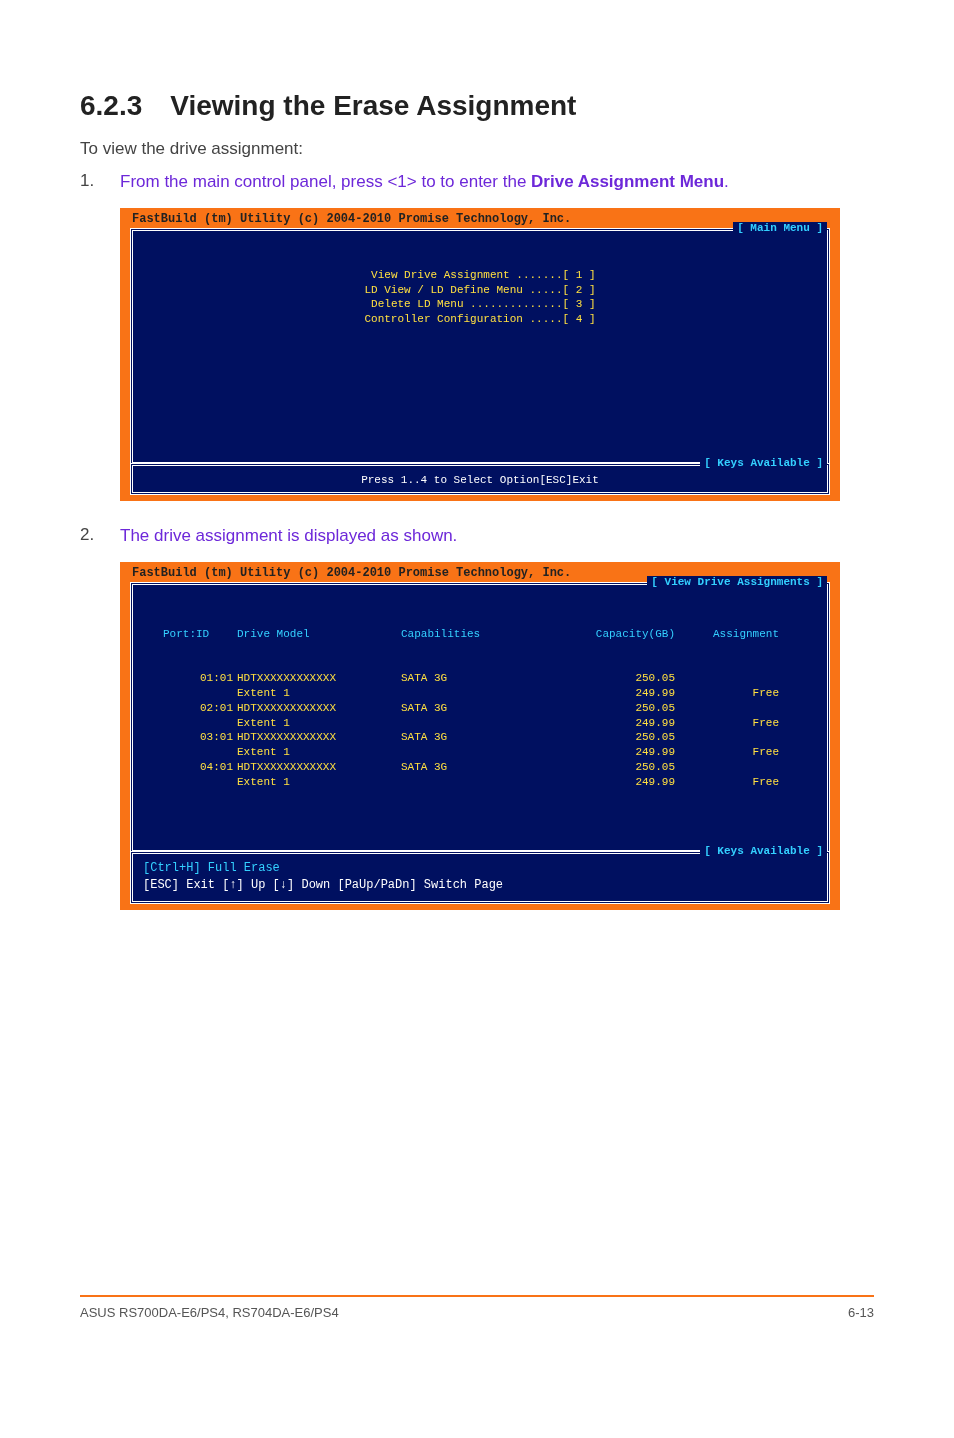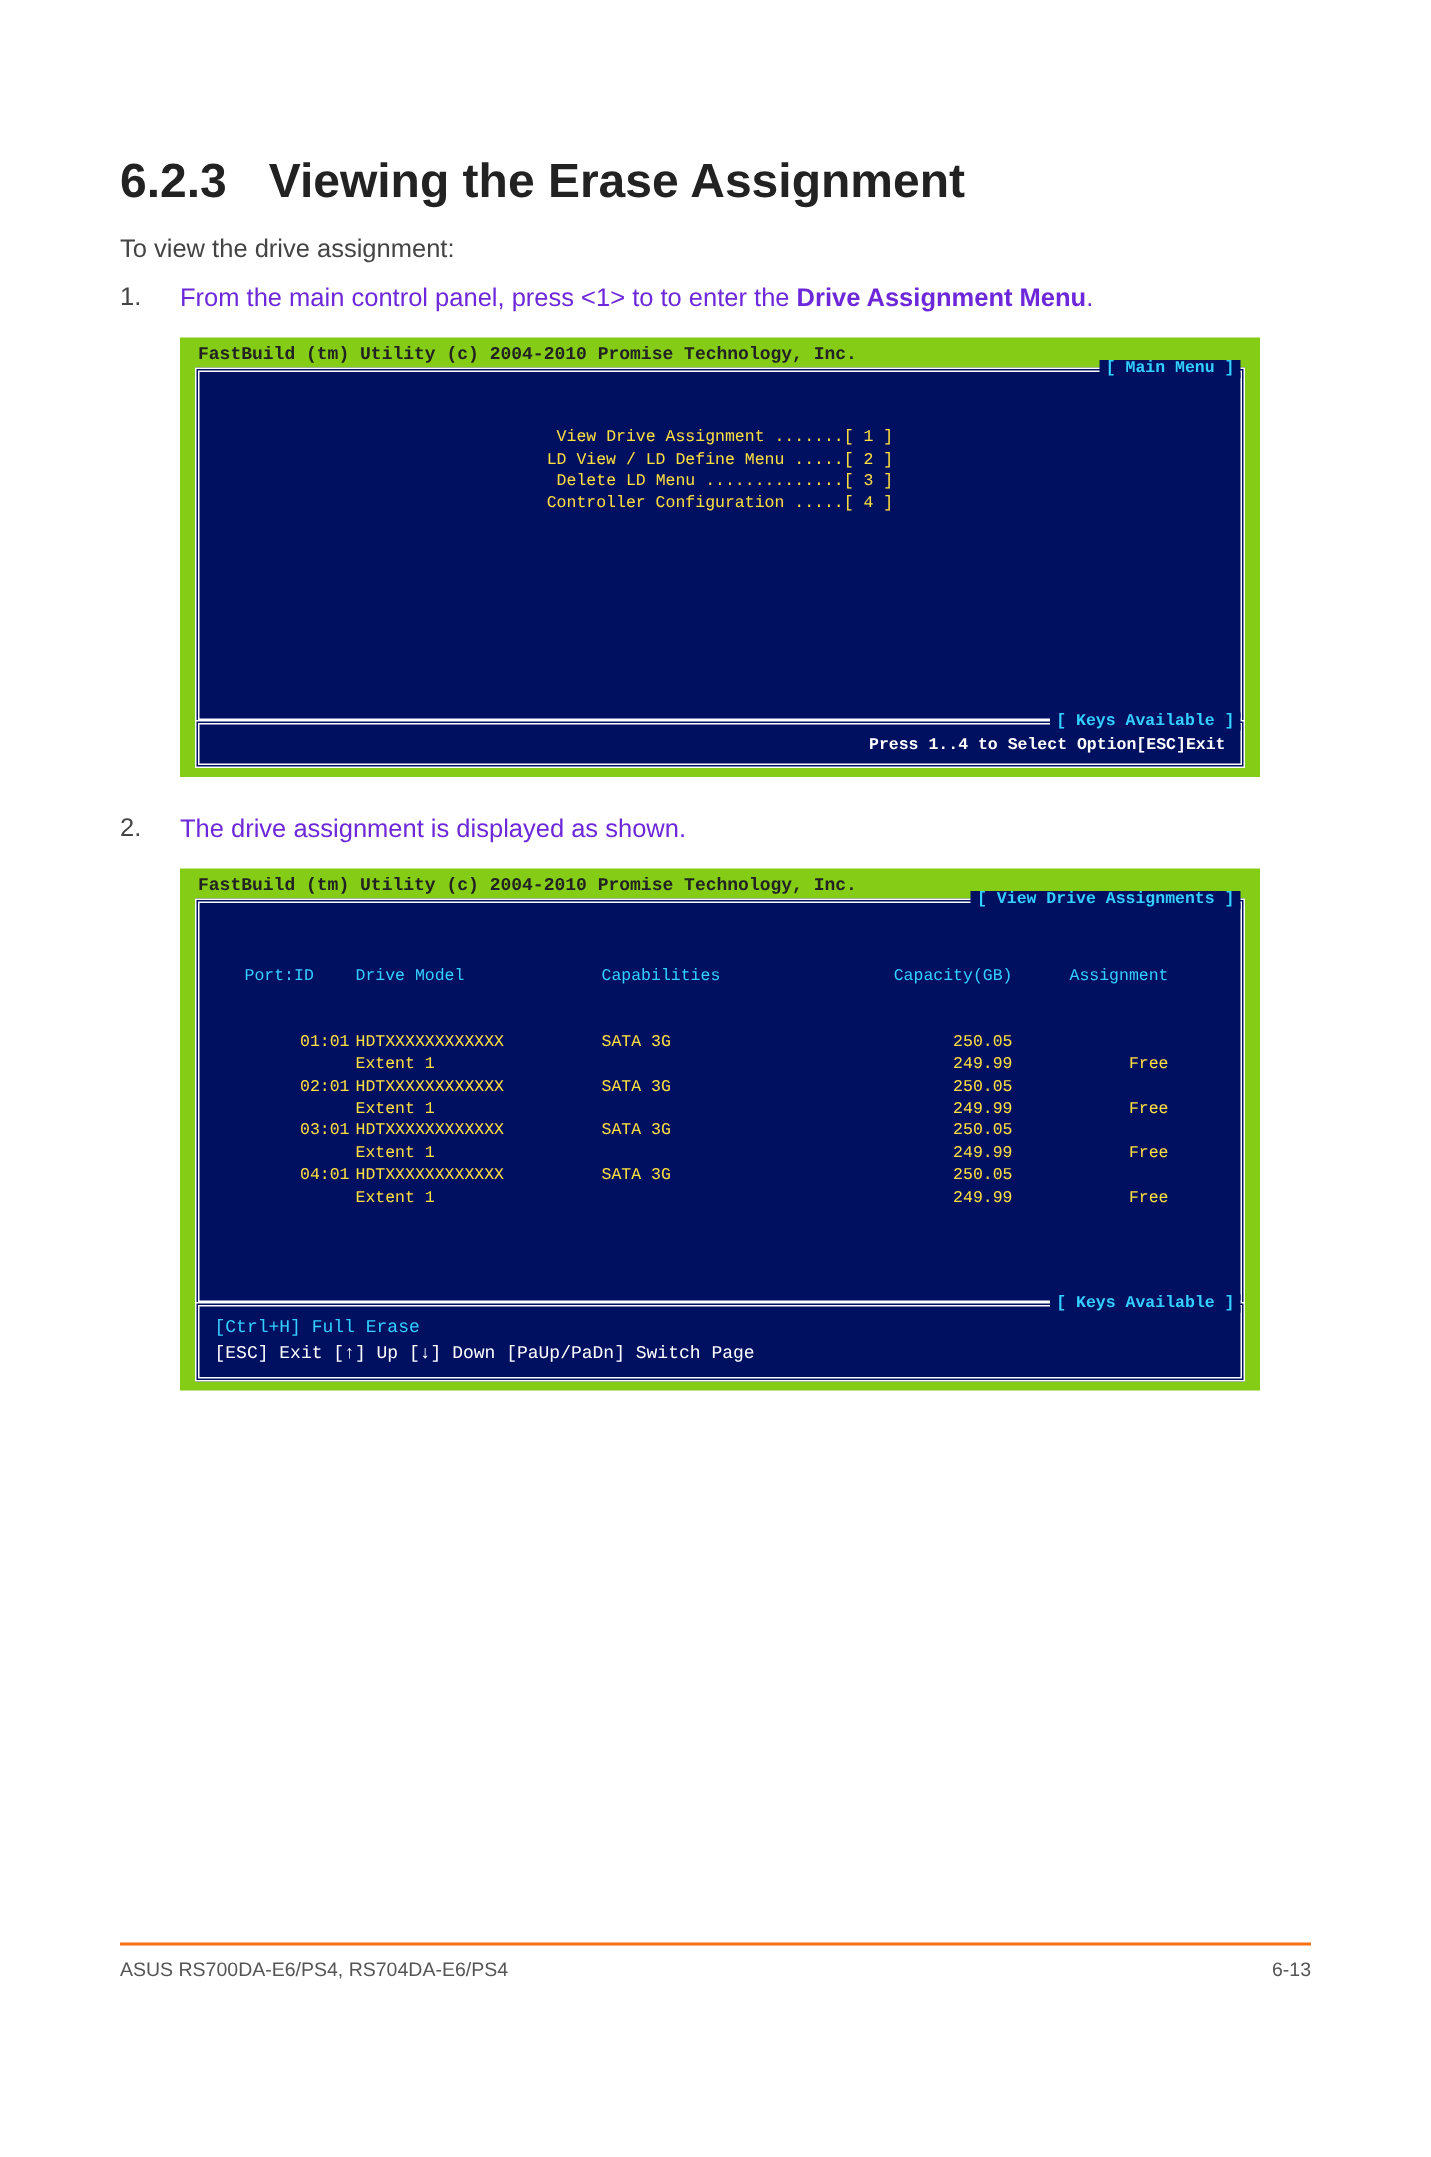--- a/index.html
+++ b/index.html
@@ -12,25 +12,24 @@
   }
   .page {
     padding: 90px 80px 40px 80px;
     box-sizing: border-box;
     min-height: 1360px;
     position: relative;
   }
   .heading {
     display: flex;
     gap: 28px;
-    font-size: 32px;
+    font-size: 28px;
     font-weight: bold;
     color: #222;
     margin-bottom: 16px;
-    margin-top: 12px;
   }
   .bodytext {
     font-size: 17px;
     color: #444;
     margin: 8px 0 10px 0;
     line-height: 1.35;
   }
   .step {
     display: flex;
     margin: 8px 0 14px 0;
@@ -44,21 +43,21 @@
     flex: 1;
     font-size: 17px;
     color: #6d28d9;
     line-height: 1.35;
   }
   .bold { font-weight: bold; }
 
   .console {
     margin: 6px 0 24px 40px;
     width: 720px;
-    background: #84cc16;
+    background: #f97316;
     font-family: "Courier New", monospace;
     font-size: 12px;
     padding: 4px 0 6px 0;
   }
   .console-header {
     color: #222;
     font-weight: bold;
     padding: 0 12px 2px 12px;
     font-size: 12px;
     white-space: pre;
@@ -92,25 +91,25 @@
     padding: 20px 0 120px 0;
     text-align: center;
   }
   .menu-lines div { text-align: right; display: inline-block; }
   .keys-box {
     border: 3px double #fff;
     margin-top: -2px;
   }
   .press-row {
     display: flex;
-    justify-content: flex-end;
+    justify-content: center;
     padding: 6px 10px;
     color: #fff;
     font-size: 11px;
-    font-weight: bold;
+    font-weight: normal;
   }
 
   .vda-body {
     padding: 10px 18px 60px 18px;
     color: #ffe040;
     font-size: 11px;
     line-height: 1.35;
     white-space: pre;
   }
   .row {

